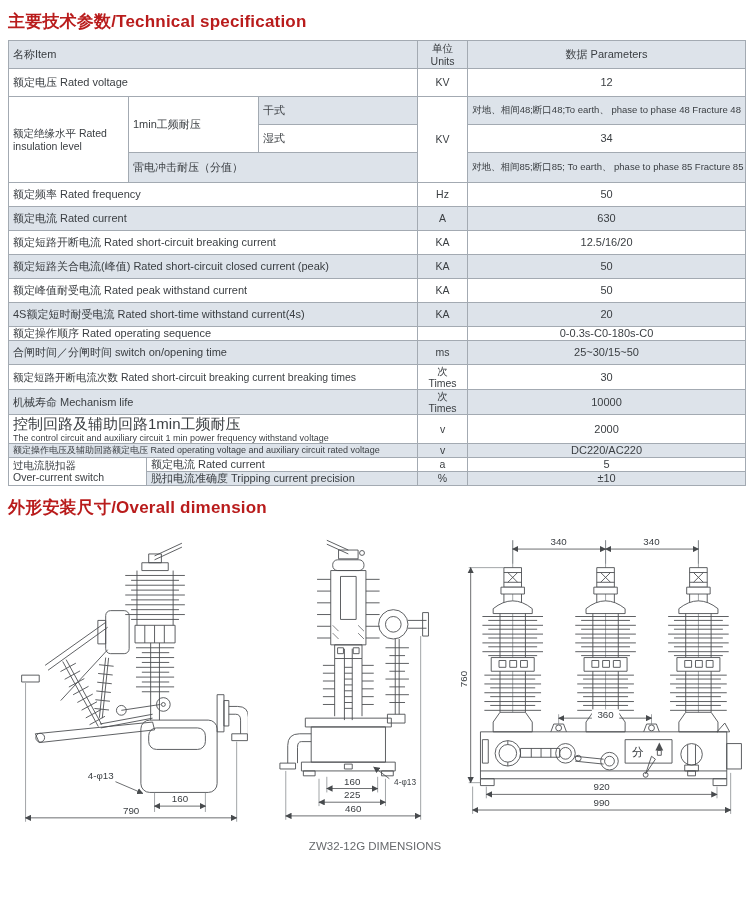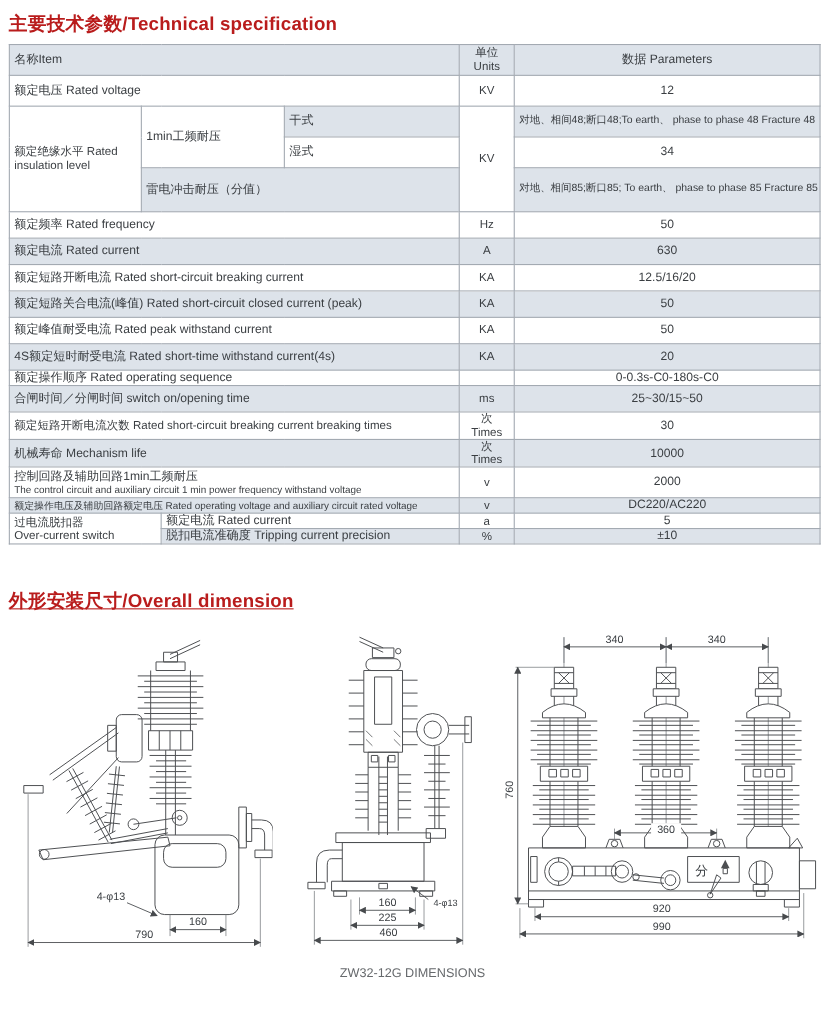--- a/index.html
+++ b/index.html
@@ -1,31 +1,31 @@
 <!DOCTYPE html>
 <html><head>
 <meta charset="utf-8">
 <style>
   html,body{margin:0;padding:0;background:#fff;}
   body{width:750px;height:923px;overflow:hidden;font-family:"Liberation Sans","DejaVu Sans",sans-serif;color:#3a3e42;}
   .page{padding:6px 0 0 0;}
   h1.sec{font-size:17px;font-weight:600;color:#b91c1c;margin:4px 0 7px 8px;letter-spacing:.2px;}
-  h1.sec2{margin-top:40px;text-decoration:underline;}
+  h1.sec2{margin-top:10px;}
   table.spec{border-collapse:collapse;margin-left:8px;width:737px;table-layout:fixed;font-size:11px;}
   table.spec td{border:1px solid #a3aab2;padding:0 4px;line-height:1.15;overflow:hidden;}
   table.spec{border:1px solid #6e757d;padding-left:28px;}
   td.lb{text-align:left;padding-left:8px;}
   td.ct{text-align:center;}
   td.sh{background:#dde3ea;}
   td.un{font-size:10.5px;text-align:center;padding:0 1px;}
   td.sm{font-size:9.5px;white-space:nowrap;padding:0 2px;}
   td.xs{font-size:9px;white-space:nowrap;padding-left:6px;}
   td.md{font-size:10.5px;white-space:nowrap;}
-  tr.r28{height:28px;}tr.r30{height:40px;}tr.r24{height:24px;}tr.r25{height:14px;}
-  .ctrl1{font-size:11px;white-space:nowrap;}
+  tr.r28{height:28px;}tr.r30{height:30px;}tr.r24{height:24px;}tr.r25{height:14px;}
+  .ctrl1{font-size:15px;white-space:nowrap;}
   .ctrl2{font-size:9px;white-space:nowrap;}
   .drawings{display:flex;align-items:flex-start;margin:10px 0 0 6px;}
   svg.draw{display:block;}
   svg.draw *{vector-effect:non-scaling-stroke;}
   .ln{stroke:#4d4f52;stroke-width:0.9;fill:none;}
   .lnf{stroke:#4d4f52;stroke-width:0.9;fill:#fff;}
   .lnd{stroke:#4d4f52;stroke-width:0.7;fill:none;}
   .dim{stroke:#474a4d;stroke-width:0.8;fill:none;}
   .ext{stroke:#7a7e82;stroke-width:0.7;fill:none;}
   .dt{font-size:10px;fill:#3a3e42;text-anchor:middle;font-family:"Liberation Sans",sans-serif;}

